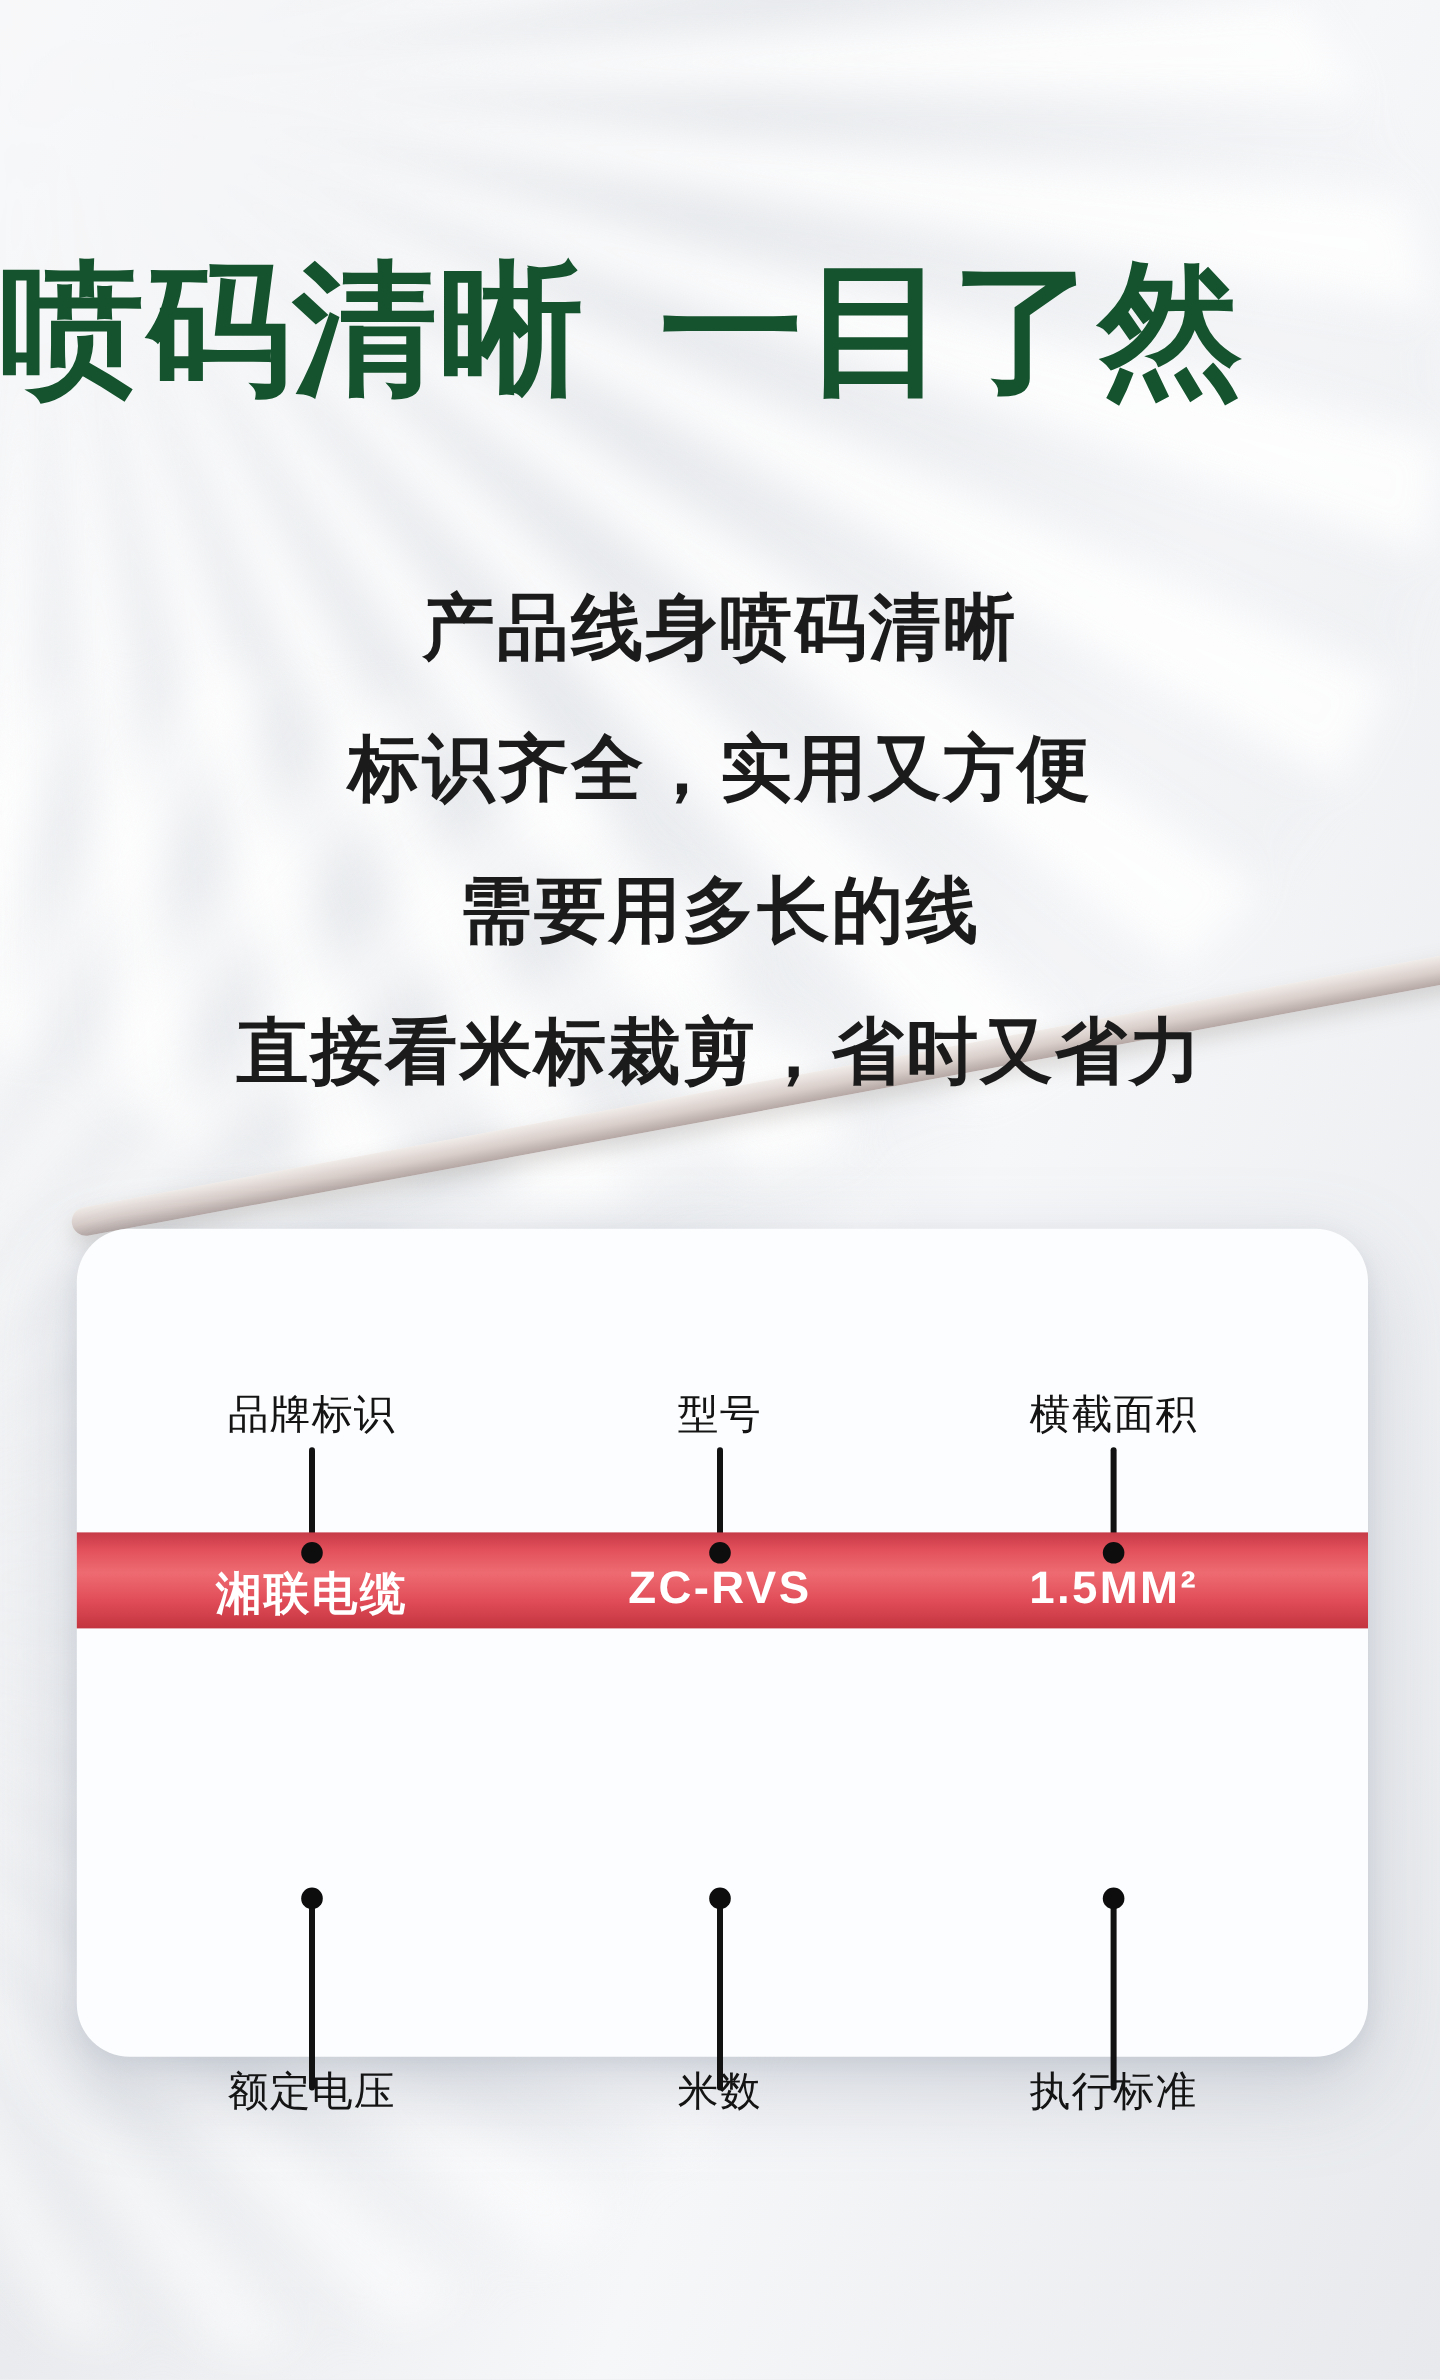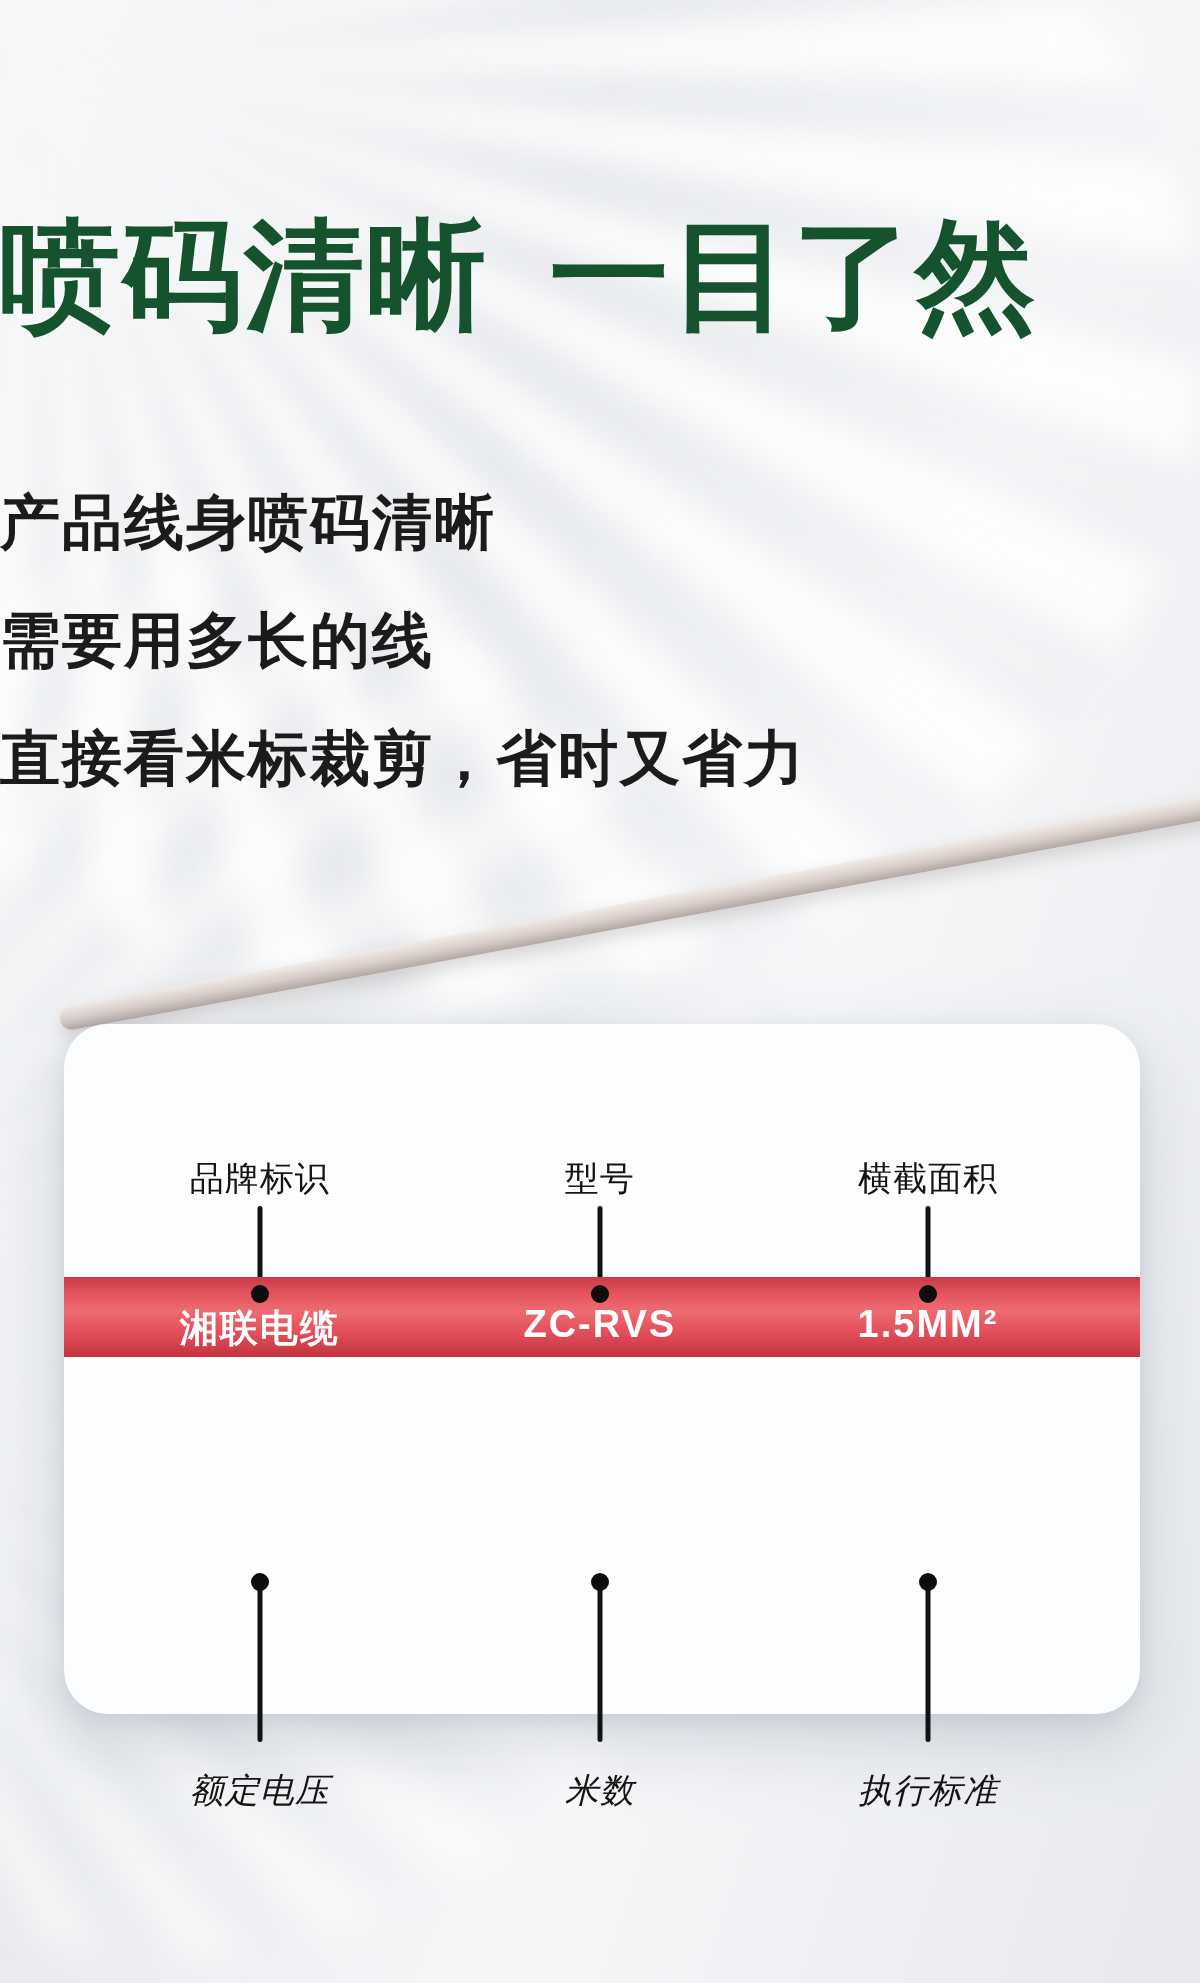--- a/index.html
+++ b/index.html
@@ -36,21 +36,21 @@
     box-shadow:0 8px 18px rgba(120,110,105,.25);
   }
 
   
   .title{
     position:absolute;top:212px;left:0;right:0;margin:0;
     color:#14532d;
     font-size:120px;line-height:1.05;font-weight:900;
     letter-spacing:2px;word-spacing:26px;
   }
-  .desc{position:absolute;top:464px;left:0;right:0;text-align:left;}
+  .desc{position:absolute;top:464px;left:0;right:0;text-align:center;}
   .desc p{
     margin:0;height:118px;line-height:118px;
     font-size:60px;font-weight:800;color:#1b1b1b;letter-spacing:2px;
   }
 
   
   .card{
     position:absolute;left:64px;top:1024px;width:1076px;height:690px;
     background:#fcfdfe;border-radius:44px;
     box-shadow:0 26px 70px rgba(140,150,165,.35),0 6px 18px rgba(140,150,165,.18);
@@ -58,21 +58,21 @@
   .c1{left:18.2%;}
   .c2{left:49.8%;}
   .c3{left:80.3%;}
 
   .spec-label{
     position:absolute;transform:translateX(-50%);
     font-size:34px;font-weight:500;color:#141414;white-space:nowrap;
     letter-spacing:1px;
   }
   .top-label{top:132px;}
-  .bottom-label{top:744px;font-style:italic;}
+  .bottom-label{top:696px;}
 
   .callout-line{
     position:absolute;transform:translateX(-50%);
     width:5px;background:#121212;border-radius:3px;
   }
   .line-top{top:182px;height:90px;}
   .line-bottom{top:560px;height:158px;}
 
   .callout-dot{
     position:absolute;transform:translateX(-50%);
@@ -108,20 +108,21 @@
 
   <div class="bg-base"></div>
   <div class="bg-fan fan-tl"></div>
   <div class="bg-fan fan-bl"></div>
   <div class="bg-cable"></div>
 
   <h1 class="title">喷码清晰 一目了然</h1>
 
   <div class="desc">
     <p>产品线身喷码清晰</p>
+    <p>标识齐全，实用又方便</p>
     <p>需要用多长的线</p>
     <p>直接看米标裁剪，省时又省力</p>
   </div>
 
   <div class="card">
 
     <span class="spec-label top-label c1">品牌标识</span>
     <span class="spec-label top-label c2">型号</span>
     <span class="spec-label top-label c3">横截面积</span>
 

